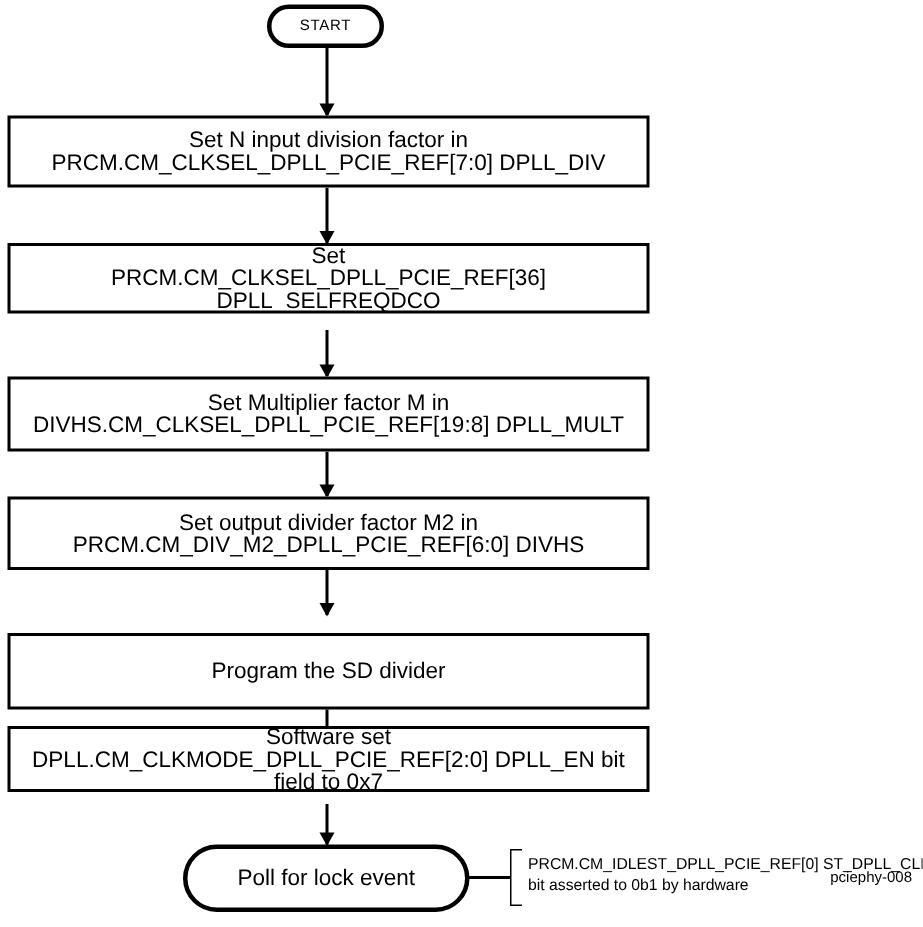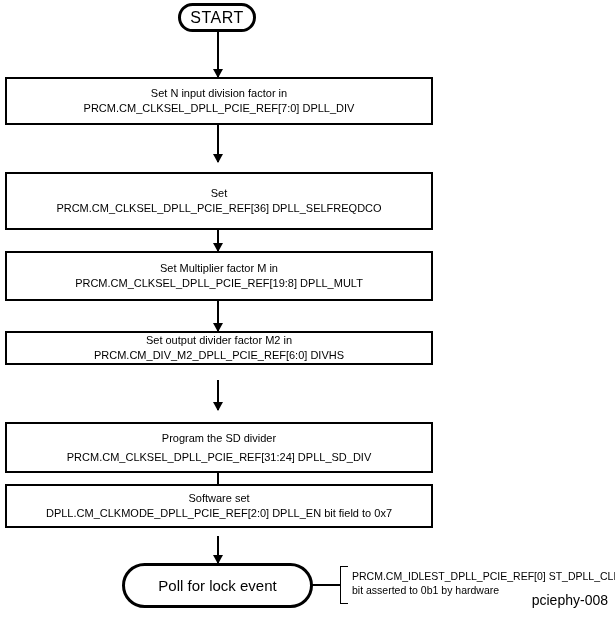--- a/index.html
+++ b/index.html
@@ -21,40 +21,40 @@
     background: #fff;
     box-sizing: border-box;
     display: flex;
     align-items: center;
     justify-content: center;
     text-align: center;
   }
   .terminal.start {
     left: 178px; top: 3px; width: 78px; height: 29px;
     border-radius: 15px;
-    font-size: 16px;
+    font-size: 10px;
     letter-spacing: 0.5px;
   }
   .terminal.end {
     left: 122px; top: 563px; width: 191px; height: 45px;
     border-radius: 23px;
     font-size: 15px;
   }
   .pbox {
     position: absolute;
     left: 5px; width: 428px;
     border: 2px solid #000;
     background: #fff;
     box-sizing: border-box;
     display: flex;
     flex-direction: column;
     align-items: center;
     justify-content: center;
     text-align: center;
-    font-size: 11px;
+    font-size: 15px;
     line-height: 15px;
   }
   .pbox.wide-lines { line-height: 19px; margin-top: 12px; }
   .varrow {
     position: absolute;
     width: 1.5px;
     background: #000;
   }
   .varrow .head {
     position: absolute;
@@ -81,22 +81,22 @@
   }
   .note {
     position: absolute;
     left: 352px; top: 569px;
     font-size: 10.5px;
     line-height: 14px;
     white-space: nowrap;
   }
   .figid {
     position: absolute;
-    right: 7px; top: 592px;
-    font-size: 14px;
+    right: 7px; top: 580px;
+    font-size: 10px;
   }
 </style>
 </head>
 <body>
 
 <div class="canvas">
 
   <div class="terminal start">
     <span>START</span>
   </div>
@@ -121,38 +121,37 @@
     </div>
   <div class="varrow" style="left:217px; top:536px; height:27px">
       <div class="head"></div>
     </div>
 
   <div class="pbox" style="top:77px; height:48px">
     <div>Set N input division factor in</div>
     <div>PRCM.CM_CLKSEL_DPLL_PCIE_REF[7:0] DPLL_DIV</div>
   </div>
 
-  <div class="pbox" style="top:172px; height:58px">
+  <div class="pbox" style="top:162px; height:47px">
     <div>Set</div>
     <div>PRCM.CM_CLKSEL_DPLL_PCIE_REF[36] DPLL_SELFREQDCO</div>
   </div>
 
   <div class="pbox" style="top:251px; height:50px">
     <div>Set Multiplier factor M in</div>
-    <div>PRCM.CM_CLKSEL_DPLL_PCIE_REF[19:8] DPLL_MULT</div>
+    <div>DIVHS.CM_CLKSEL_DPLL_PCIE_REF[19:8] DPLL_MULT</div>
   </div>
 
-  <div class="pbox" style="top:331px; height:34px">
+  <div class="pbox" style="top:331px; height:49px">
     <div>Set output divider factor M2 in</div>
     <div>PRCM.CM_DIV_M2_DPLL_PCIE_REF[6:0] DIVHS</div>
   </div>
 
   <div class="pbox wide-lines" style="top:410px; height:51px">
     <div>Program the SD divider</div>
-    <div>PRCM.CM_CLKSEL_DPLL_PCIE_REF[31:24] DPLL_SD_DIV</div>
   </div>
 
   <div class="pbox" style="top:484px; height:44px">
     <div>Software set</div>
     <div>DPLL.CM_CLKMODE_DPLL_PCIE_REF[2:0] DPLL_EN bit field to 0x7</div>
   </div>
 
   <div class="terminal end">
     <span>Poll for lock event</span>
   </div>

